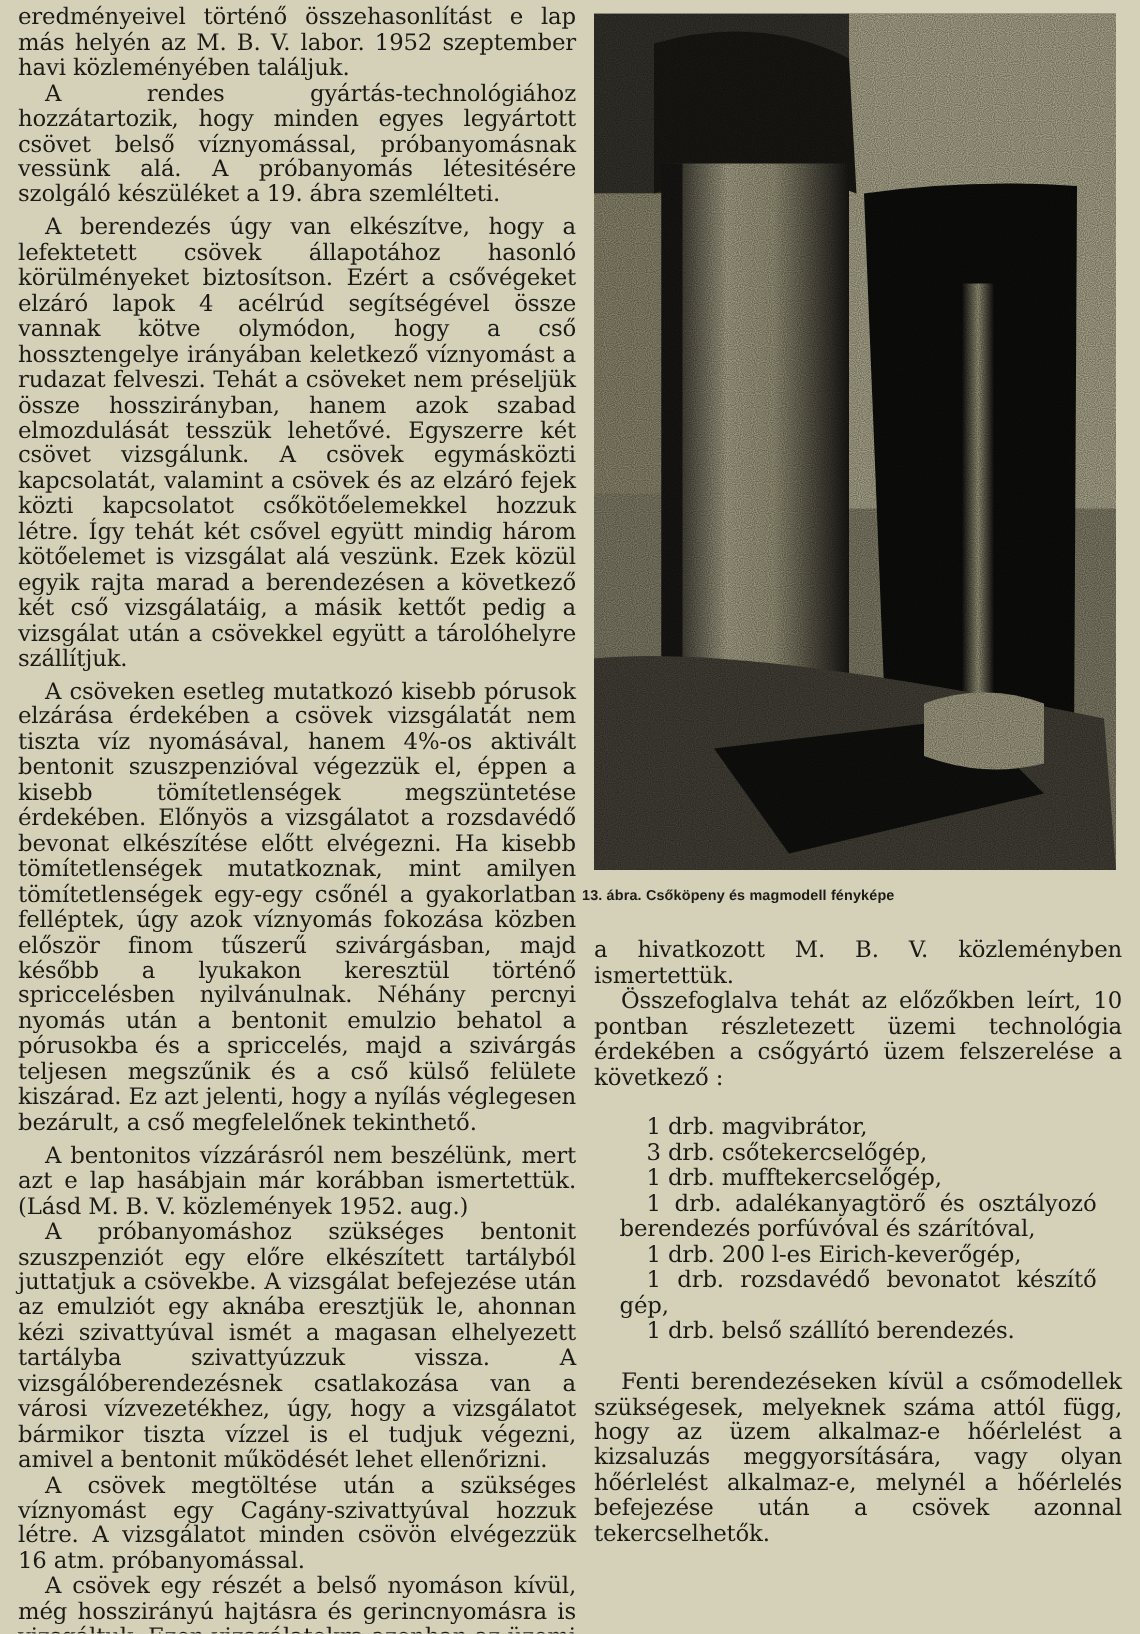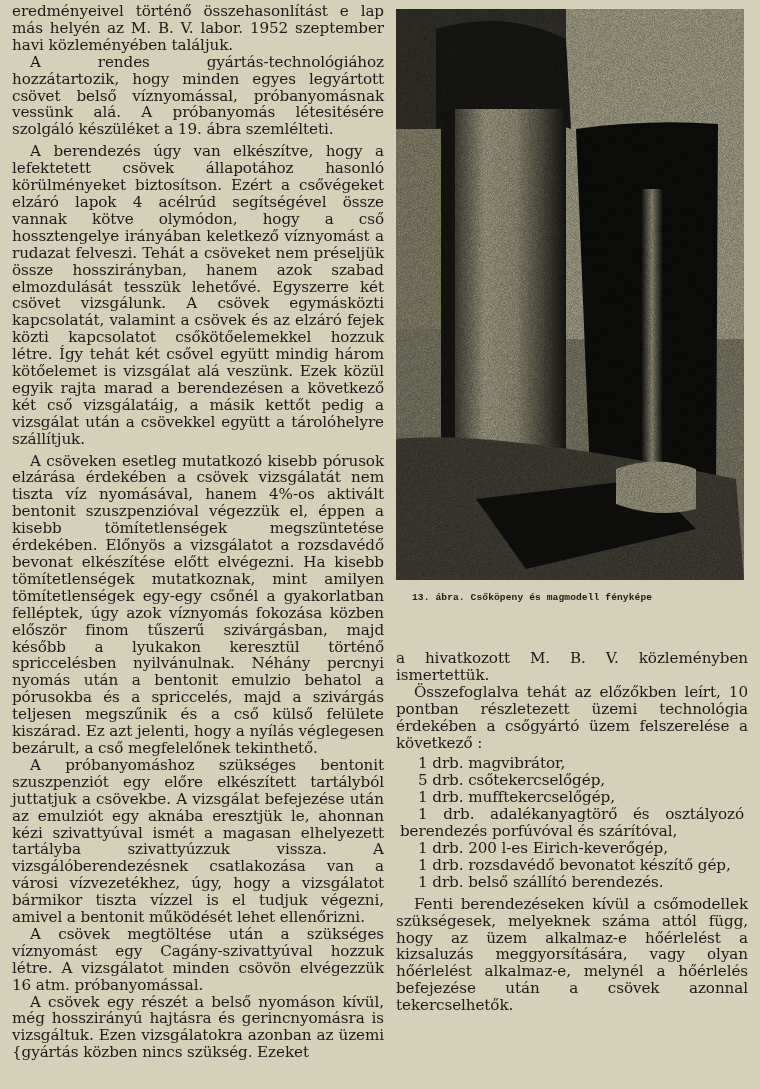--- a/index.html
+++ b/index.html
@@ -11,48 +11,49 @@
     position: relative;
   }
   .col {
     position: absolute;
     font-size: 15.2px;
     line-height: 16.9px;
     text-align: justify;
     letter-spacing: -0.1px;
   }
   .col-left { left: 12px; top: 3px; width: 372px; }
-  .col-right { left: 396px; top: 650px; width: 352px; }
+  .col-right { left: 396px; top: 625px; width: 352px; }
   .col p { margin: 0; text-indent: 0; }
   .col p.ind { text-indent: 18px; }
   .col p.cont { text-indent: 0; }
   .col p.gap { margin-top: 5px; }
-  .equip-list { margin: 4px; padding: 0; list-style: none; }
+  .equip-list { margin: 17px; padding: 0; list-style: none; }
   .equip-list li { text-indent: 18px; }
   .figure {
     position: absolute; left: 396px; top: 9px; width: 348px; height: 571px;
     background: #6b685a;
     overflow: hidden;
   }
   .figure svg { display: block; width: 100%; height: 100%; }
   .caption {
-    position: absolute; left: 412px; top: 592px;
-    font-family: Liberation Mono, monospace;
+    position: absolute; left: 388px; top: 592px;
+    font-family: Liberation Sans, sans-serif;
     font-weight: bold; font-size: 9.6px; color: #1b1a16;
     letter-spacing: 0.1px;
   }
 </style>
 </head>
 <body>
 
 <div class="col col-left">
   <p class="cont">eredményeivel történő összehasonlítást e lap más helyén az M. B. V. labor. 1952 szeptember havi közleményében találjuk.</p>
   <p class="ind">A rendes gyártás-technológiához hozzátartozik, hogy minden egyes legyártott csövet belső víznyomással, próbanyomásnak vessünk alá. A próbanyomás létesitésére szolgáló készüléket a 19. ábra szemlélteti.</p>
   <p class="ind gap">A berendezés úgy van elkészítve, hogy a lefektetett csövek állapotához hasonló körülményeket biztosítson. Ezért a csővégeket elzáró lapok 4 acélrúd segítségével össze vannak kötve olymódon, hogy a cső hossztengelye irányában keletkező víznyomást a rudazat felveszi. Tehát a csöveket nem préseljük össze hosszirányban, hanem azok szabad elmozdulását tesszük lehetővé. Egyszerre két csövet vizsgálunk. A csövek egymásközti kapcsolatát, valamint a csövek és az elzáró fejek közti kapcsolatot csőkötőelemekkel hozzuk létre. Így tehát két csővel együtt mindig három kötőelemet is vizsgálat alá veszünk. Ezek közül egyik rajta marad a berendezésen a következő két cső vizsgálatáig, a másik kettőt pedig a vizsgálat után a csövekkel együtt a tárolóhelyre szállítjuk.</p>
   <p class="ind gap">A csöveken esetleg mutatkozó kisebb pórusok elzárása érdekében a csövek vizsgálatát nem tiszta víz nyomásával, hanem 4%-os aktivált bentonit szuszpenzióval végezzük el, éppen a kisebb tömítetlenségek megszüntetése érdekében. Előnyös a vizsgálatot a rozsdavédő bevonat elkészítése előtt elvégezni. Ha kisebb tömítetlenségek mutatkoznak, mint amilyen tömítetlenségek egy-egy csőnél a gyakorlatban felléptek, úgy azok víznyomás fokozása közben először finom tűszerű szivárgásban, majd később a lyukakon keresztül történő spriccelésben nyilvánulnak. Néhány percnyi nyomás után a bentonit emulzio behatol a pórusokba és a spriccelés, majd a szivárgás teljesen megszűnik és a cső külső felülete kiszárad. Ez azt jelenti, hogy a nyílás véglegesen bezárult, a cső megfelelőnek tekinthető.</p>
+  <p class="ind gap">A bentonitos vízzárásról nem beszélünk, mert azt e lap hasábjain már korábban ismertettük. (Lásd M. B. V. közlemények 1952. aug.)</p>
   <p class="ind">A próbanyomáshoz szükséges bentonit szuszpenziót egy előre elkészített tartályból juttatjuk a csövekbe. A vizsgálat befejezése után az emulziót egy aknába eresztjük le, ahonnan kézi szivattyúval ismét a magasan elhelyezett tartályba szivattyúzzuk vissza. A vizsgálóberendezésnek csatlakozása van a városi vízvezetékhez, úgy, hogy a vizsgálatot bármikor tiszta vízzel is el tudjuk végezni, amivel a bentonit működését lehet ellenőrizni.</p>
   <p class="ind">A csövek megtöltése után a szükséges víznyomást egy Cagány-szivattyúval hozzuk létre. A vizsgálatot minden csövön elvégezzük 16 atm. próbanyomással.</p>
   <p class="ind">A csövek egy részét a belső nyomáson kívül, még hosszirányú hajtásra és gerincnyomásra is vizsgáltuk. Ezen vizsgálatokra azonban az üzemi {gyártás közben nincs szükség. Ezeket</p>
 </div>
 
 <div class="figure">
   <svg viewBox="0 0 348 571" preserveAspectRatio="none">
     <defs>
       <filter id="grain">
         <feTurbulence type="fractalNoise" baseFrequency="1.4" numOctaves="1" seed="7"></feTurbulence>
@@ -87,21 +88,21 @@
   </svg>
 </div>
 
 <div class="caption">13. ábra. Csőköpeny és magmodell fényképe</div>
 
 <div class="col col-right">
   <p class="cont">a hivatkozott M. B. V. közleményben ismertettük.</p>
   <p class="ind">Összefoglalva tehát az előzőkben leírt, 10 pontban részletezett üzemi technológia érdekében a csőgyártó üzem felszerelése a következő :</p>
   <ul class="equip-list">
     <li>1 drb. magvibrátor,</li>
-    <li>5 drb. csőtekercselőgép,</li>
+    <li>3 drb. csőtekercselőgép,</li>
     <li>1 drb. mufftekercselőgép,</li>
     <li>1 drb. adalékanyagtörő és osztályozó berendezés porfúvóval és szárítóval,</li>
     <li>1 drb. 200 l-es Eirich-keverőgép,</li>
     <li>1 drb. rozsdavédő bevonatot készítő gép,</li>
     <li>1 drb. belső szállító berendezés.</li>
   </ul>
   <p class="ind gap">Fenti berendezéseken kívül a csőmodellek szükségesek, melyeknek száma attól függ, hogy az üzem alkalmaz-e hőérlelést a kizsaluzás meggyorsítására, vagy olyan hőérlelést alkalmaz-e, melynél a hőérlelés befejezése után a csövek azonnal tekercselhetők.</p>
 </div>
 
 </body></html>

